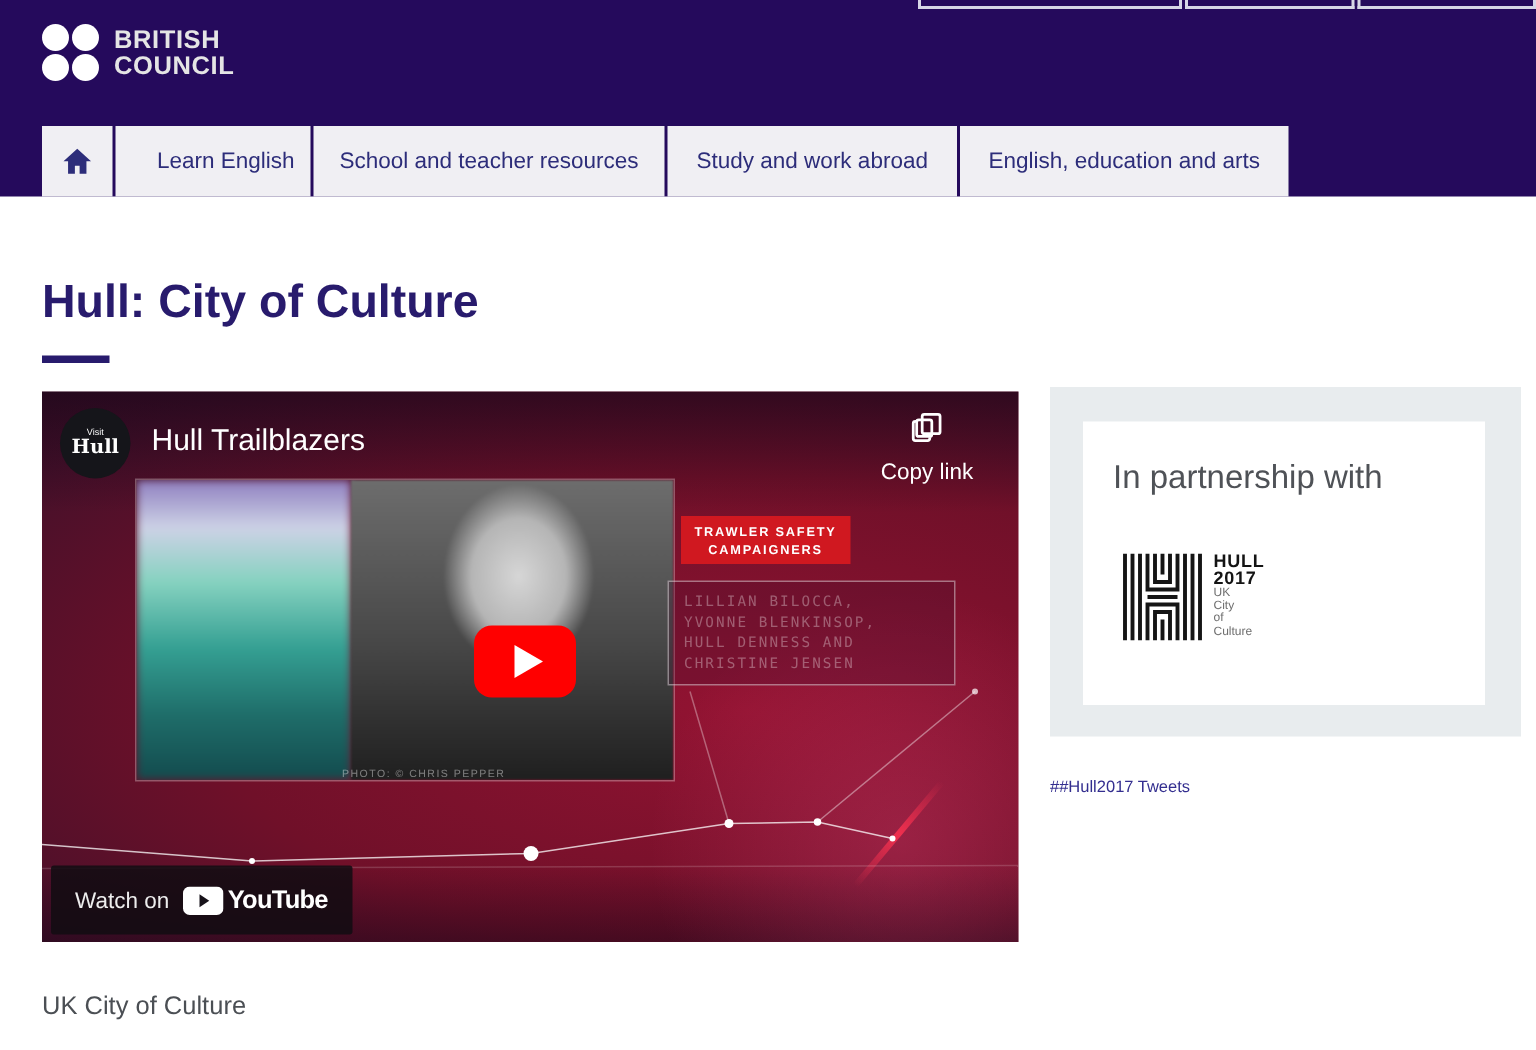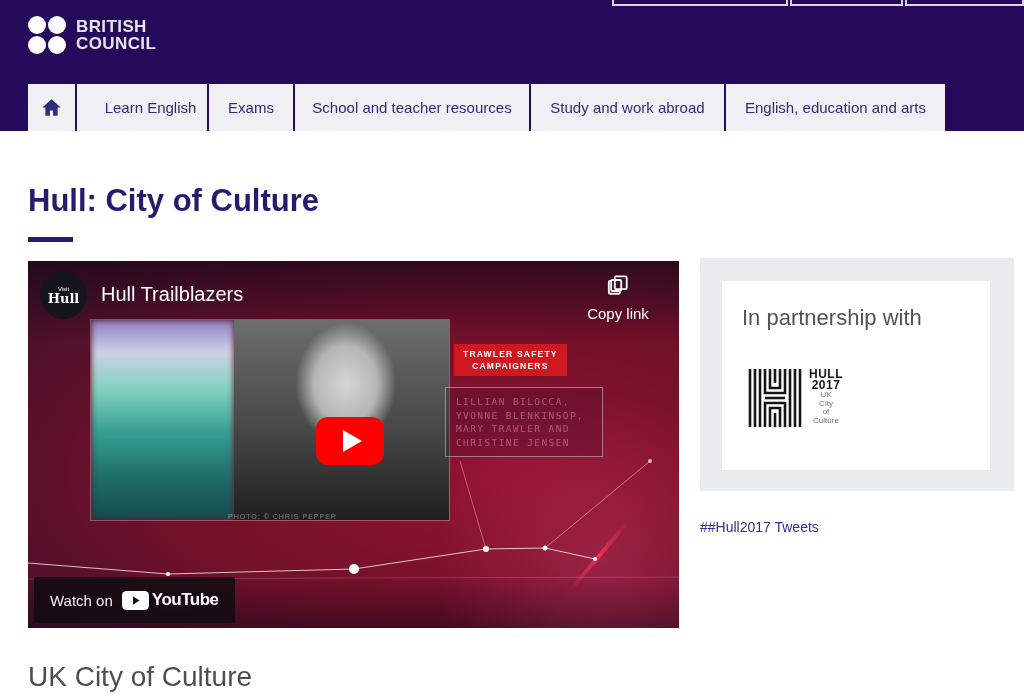--- a/index.html
+++ b/index.html
@@ -59,21 +59,21 @@
     background: linear-gradient(180deg,#8f7fc0 0%, #cdd2e6 16%, #86d2c0 34%, #35a093 56%, #1f6e6a 78%, #134b4e 100%); }
   .photo { width:60%; height:100%; filter:blur(.6px);
     background:
       radial-gradient(ellipse 70px 85px at 52% 32%, #d6d6d6 0%, #b5b5b5 45%, rgba(120,120,120,0) 72%),
       radial-gradient(ellipse 34px 44px at 52% 44%, #9a9a9a 0%, #777 55%, rgba(80,80,80,0) 78%),
       linear-gradient(180deg, #6d6d6d 0%, #474747 55%, #1f1f1f 100%); }
 
   .red-label { position:absolute; left:426px; top:83px; background:var(--label-red,#d01820); color:#fff;
     font-weight:bold; font-size:8.5px; letter-spacing:1.2px; line-height:12px; padding:4px 9px; text-align:center; }
 
-  .credits { position:absolute; left:417px; top:126px; width:158px; height:70px;
+  .credits { position:absolute; left:417px; top:126px; width:192px; height:70px;
     border:1px solid rgba(255,255,255,.42); background:rgba(70,15,45,.28); padding:7px 0 0 10px; }
   .credits div { font-family:"DejaVu Sans Mono", monospace; font-size:9.5px; letter-spacing:1.4px;
     line-height:13.5px; color:rgba(255,255,255,.32); white-space:nowrap; }
 
   .play-btn { position:absolute; left:288px; top:156px; width:68px; height:48px; background:#ff0000;
     border-radius:12px; display:flex; align-items:center; justify-content:center; cursor:pointer; }
   .play-btn::after { content:""; border-left:19px solid #fff; border-top:11px solid transparent;
     border-bottom:11px solid transparent; margin-left:5px; }
 
   .photo-credit { position:absolute; left:200px; top:252px; font-size:7px; letter-spacing:1px;
@@ -82,31 +82,31 @@
   .constellation { position:absolute; left:0; top:0; pointer-events:none; }
 
   .watch-badge { position:absolute; left:6px; top:316px; height:46px; border-radius:2px;
     background:rgba(18,13,18,.88); display:flex; align-items:center; gap:9px; padding:0 16px; cursor:pointer; }
   .watch-text { color:#ededed; font-size:15px; }
   .yt-logo { display:flex; align-items:center; gap:3px; }
   .yt-word { color:#fff; font-size:17px; font-weight:bold; letter-spacing:-.5px;text-align:right; }
 
   
   .partner-box { position:absolute; left:700px; top:258px; width:314px; height:233px;
-    background:var(--sidebar-bg,#e8ecee);text-align:center; }
+    background:var(--sidebar-bg,#e8ecee); }
   .partner-card { position:absolute; left:22px; top:23px; width:268px; height:189px; background:#fff; }
   .partner-heading { position:absolute; left:20px; top:24px; font-size:22px; color:#4f5257; }
   .hull-logo { position:absolute; left:26px; top:88px; display:flex; gap:7px; align-items:flex-start; }
   .hull-bold { font-size:12px; font-weight:bold; line-height:11px; letter-spacing:.5px; color:#141414; }
   .hull-sub { font-size:8px; line-height:8.5px; color:#6e6e6e; }
 
-  .tweets-link { position:absolute; left:700px; top:519px; font-size:14px; text-decoration:none;
+  .tweets-link { position:absolute; left:700px; top:519px; font-size:11px; text-decoration:none;
     color:var(--link-purple,#332e8f); cursor:pointer; }
 
-  .body-heading { position:absolute; left:28px; top:661px; font-size:28px; color:var(--body-text,#4b4f54); }
+  .body-heading { position:absolute; left:28px; top:661px; font-size:17px; color:var(--body-text,#4b4f54); }
 </style>
 </head>
 <body>
 
 <header class="site-header">
   <div class="strip strip1"></div>
   <div class="strip strip2"></div>
   <div class="strip strip3"></div>
 
   <div class="bc-logo">
@@ -122,21 +122,20 @@
     </div>
   </div>
 
   <nav class="main-nav">
     <a class="nav-tab t0">
       <svg width="21" height="21" viewBox="0 0 24 24">
           <path fill="#2d2d7a" d="M12 2.5 1.5 12H5v9.5h5.2v-6h3.6v6H19V12h3.5z"></path>
         </svg>
     </a>
     <a class="nav-tab t1">Learn English</a>
-    <a class="nav-tab t2">Exams</a>
     <a class="nav-tab t4">School and teacher resources</a>
     <a class="nav-tab t3">Study and work abroad</a>
     <a class="nav-tab t5">English, education and arts</a>
   </nav>
 </header>
 
 <h1 class="page-title">Hull: City of Culture</h1>
 <div class="title-rule"></div>
 
 <div class="video">
@@ -149,21 +148,21 @@
   </div>
 
   <div class="red-label">
     <div>TRAWLER SAFETY</div>
     <div>CAMPAIGNERS</div>
   </div>
 
   <div class="credits">
     <div>LILLIAN BILOCCA,</div>
     <div>YVONNE BLENKINSOP,</div>
-    <div>MARY TRAWLER AND</div>
+    <div>HULL DENNESS AND</div>
     <div>CHRISTINE JENSEN</div>
   </div>
 
   <svg class="constellation" width="651" height="367" viewBox="0 0 651 367">
     <g stroke="rgba(255,255,255,0.75)" stroke-width="1" fill="none">
       <polyline points="0,302 140,313 326,308 458,288 517,287 567,298"></polyline>
       <polyline points="517,287 622,200" opacity="0.55"></polyline>
       <polyline points="458,288 432,200" opacity="0.45"></polyline>
       <line x1="0" y1="318" x2="651" y2="316" opacity="0.22"></line>
     </g>

